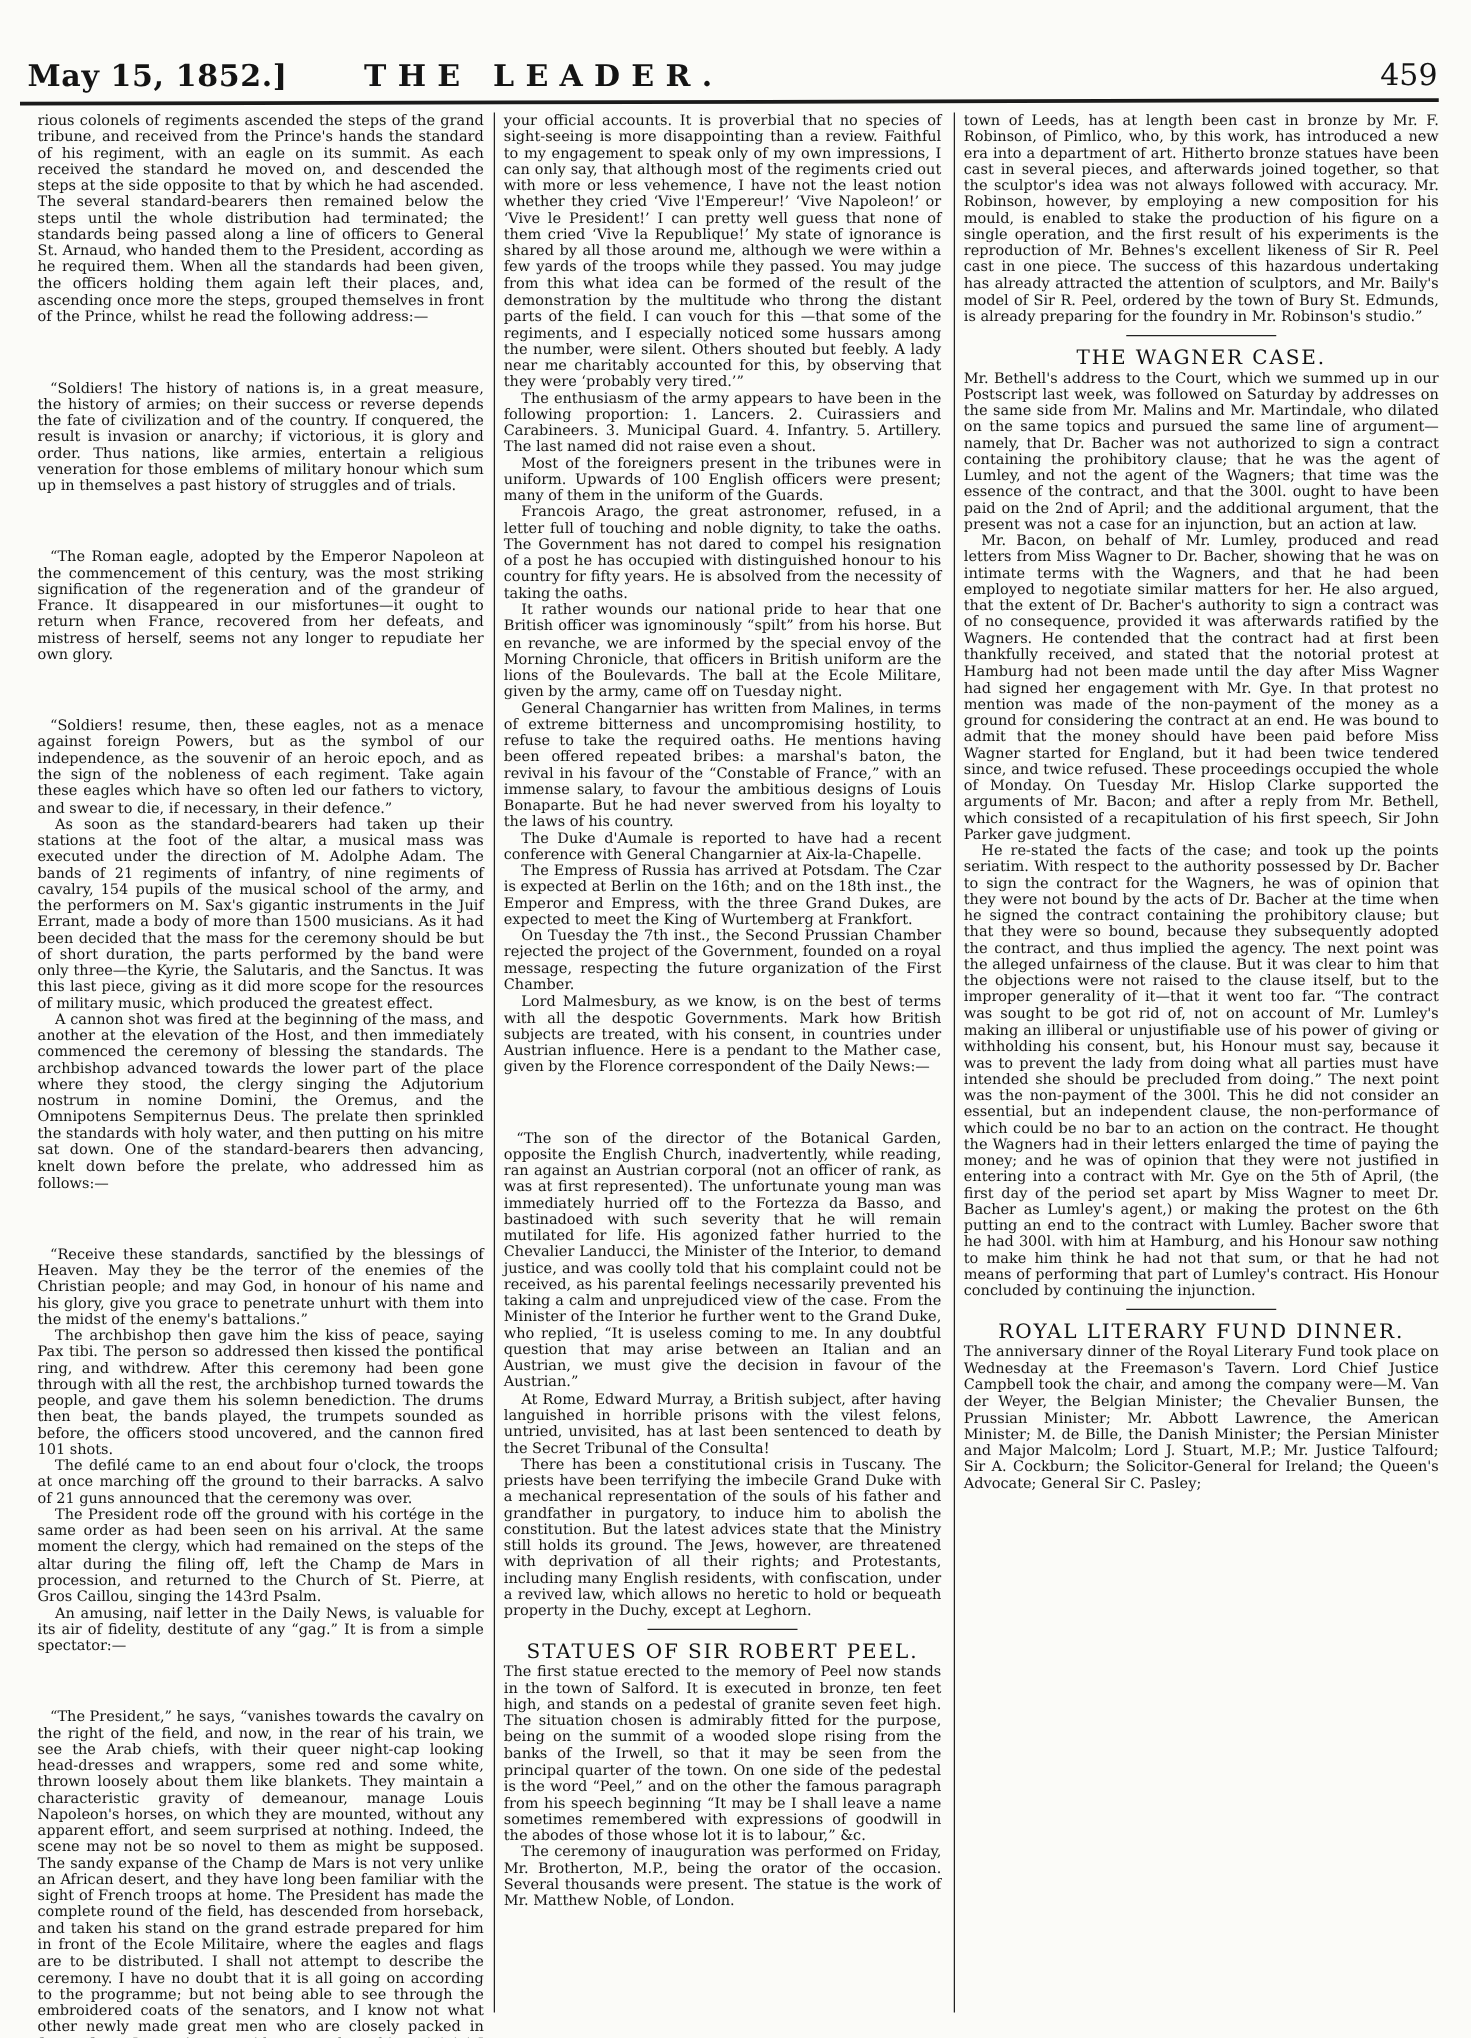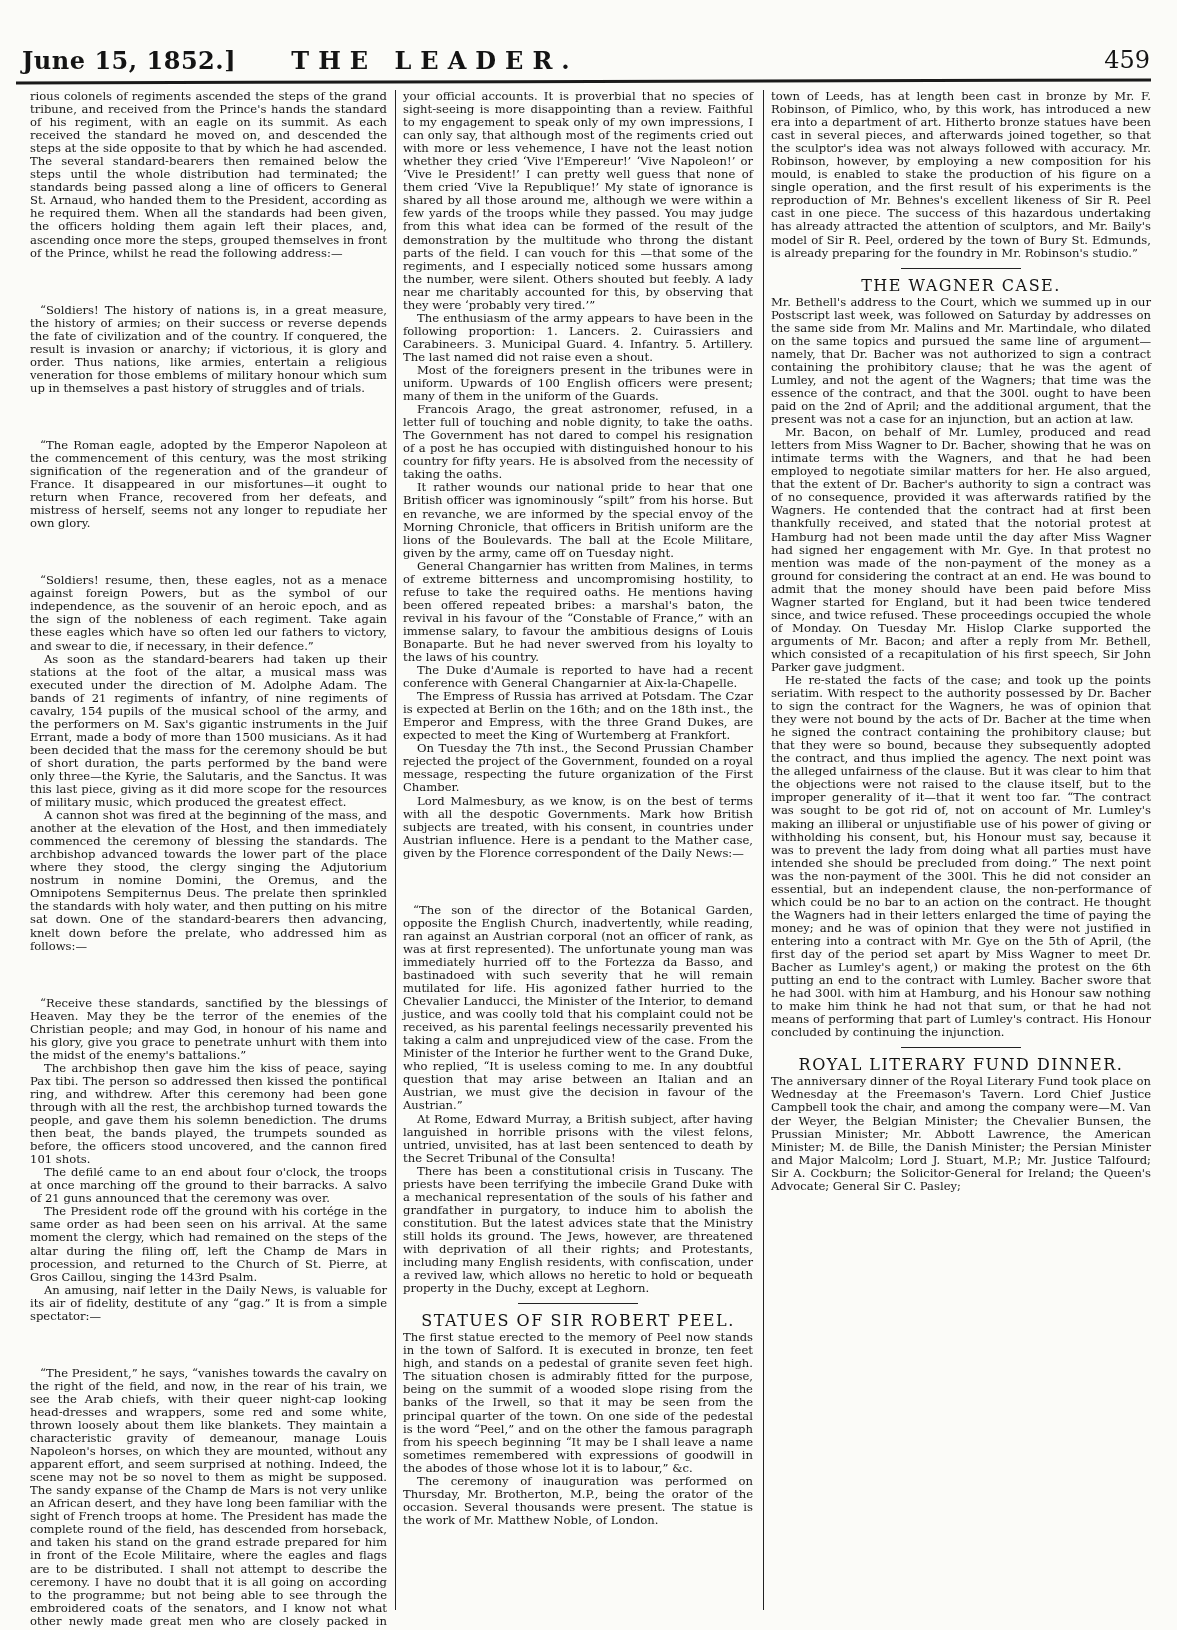--- a/index.html
+++ b/index.html
@@ -18,21 +18,21 @@
   .col p { margin: 0; text-indent: 14px; }
   .col p.noind { text-indent: 0; }
   .col p.quote { text-indent: 10px; margin-top: 44px; }
   .head { text-align: center; letter-spacing: 1.5px; font-size: 16px; margin: 10px 0 4px; }
   .sep { width: 120px; height: 1px; background: #222; margin: 8px auto 0; }
 </style>
 </head>
 <body>
 
 <div class="masthead">
-  <span class="mh-date">June 15, 1852.]</span>
+  <span class="mh-date">May 15, 1852.]</span>
   <span class="mh-title">THE LEADER.</span>
   <span class="mh-page">459</span>
 </div>
 <div class="mh-rule"></div>
 
 <div class="vrule" style="left:395px; top:90px; height:1520px;"></div>
 <div class="vrule" style="left:763px; top:90px; height:1520px;"></div>
 
 <div class="col c1">
   <p class="noind">rious colonels of regiments ascended the steps of the grand tribune, and received from the Prince's hands the standard of his regiment, with an eagle on its summit. As each received the standard he moved on, and descended the steps at the side opposite to that by which he had ascended. The several standard-bearers then remained below the steps until the whole distribution had terminated; the standards being passed along a line of officers to General St. Arnaud, who handed them to the President, according as he required them. When all the standards had been given, the officers holding them again left their places, and, ascending once more the steps, grouped themselves in front of the Prince, whilst he read the following address:—</p>
@@ -59,21 +59,21 @@
   <p>The Duke d'Aumale is reported to have had a recent conference with General Changarnier at Aix-la-Chapelle.</p>
   <p>The Empress of Russia has arrived at Potsdam. The Czar is expected at Berlin on the 16th; and on the 18th inst., the Emperor and Empress, with the three Grand Dukes, are expected to meet the King of Wurtemberg at Frankfort.</p>
   <p>On Tuesday the 7th inst., the Second Prussian Chamber rejected the project of the Government, founded on a royal message, respecting the future organization of the First Chamber.</p>
   <p>Lord Malmesbury, as we know, is on the best of terms with all the despotic Governments. Mark how British subjects are treated, with his consent, in countries under Austrian influence. Here is a pendant to the Mather case, given by the Florence correspondent of the Daily News:—</p>
   <p class="quote">“The son of the director of the Botanical Garden, opposite the English Church, inadvertently, while reading, ran against an Austrian corporal (not an officer of rank, as was at first represented). The unfortunate young man was immediately hurried off to the Fortezza da Basso, and bastinadoed with such severity that he will remain mutilated for life. His agonized father hurried to the Chevalier Landucci, the Minister of the Interior, to demand justice, and was coolly told that his complaint could not be received, as his parental feelings necessarily prevented his taking a calm and unprejudiced view of the case. From the Minister of the Interior he further went to the Grand Duke, who replied, “It is useless coming to me. In any doubtful question that may arise between an Italian and an Austrian, we must give the decision in favour of the Austrian.”</p>
   <p>At Rome, Edward Murray, a British subject, after having languished in horrible prisons with the vilest felons, untried, unvisited, has at last been sentenced to death by the Secret Tribunal of the Consulta!</p>
   <p>There has been a constitutional crisis in Tuscany. The priests have been terrifying the imbecile Grand Duke with a mechanical representation of the souls of his father and grandfather in purgatory, to induce him to abolish the constitution. But the latest advices state that the Ministry still holds its ground. The Jews, however, are threatened with deprivation of all their rights; and Protestants, including many English residents, with confiscation, under a revived law, which allows no heretic to hold or bequeath property in the Duchy, except at Leghorn.</p>
   <div class="sep"></div>
   <div class="head">STATUES OF SIR ROBERT PEEL.</div>
   <p class="noind">The first statue erected to the memory of Peel now stands in the town of Salford. It is executed in bronze, ten feet high, and stands on a pedestal of granite seven feet high. The situation chosen is admirably fitted for the purpose, being on the summit of a wooded slope rising from the banks of the Irwell, so that it may be seen from the principal quarter of the town. On one side of the pedestal is the word “Peel,” and on the other the famous paragraph from his speech beginning “It may be I shall leave a name sometimes remembered with expressions of goodwill in the abodes of those whose lot it is to labour,” &amp;c.</p>
-  <p>The ceremony of inauguration was performed on Thursday, Mr. Brotherton, M.P., being the orator of the occasion. Several thousands were present. The statue is the work of Mr. Matthew Noble, of London.</p>
+  <p>The ceremony of inauguration was performed on Friday, Mr. Brotherton, M.P., being the orator of the occasion. Several thousands were present. The statue is the work of Mr. Matthew Noble, of London.</p>
 </div>
 
 <div class="col c3">
   <p class="noind">town of Leeds, has at length been cast in bronze by Mr. F. Robinson, of Pimlico, who, by this work, has introduced a new era into a department of art. Hitherto bronze statues have been cast in several pieces, and afterwards joined together, so that the sculptor's idea was not always followed with accuracy. Mr. Robinson, however, by employing a new composition for his mould, is enabled to stake the production of his figure on a single operation, and the first result of his experiments is the reproduction of Mr. Behnes's excellent likeness of Sir R. Peel cast in one piece. The success of this hazardous undertaking has already attracted the attention of sculptors, and Mr. Baily's model of Sir R. Peel, ordered by the town of Bury St. Edmunds, is already preparing for the foundry in Mr. Robinson's studio.”</p>
   <div class="sep"></div>
   <div class="head">THE WAGNER CASE.</div>
   <p class="noind">Mr. Bethell's address to the Court, which we summed up in our Postscript last week, was followed on Saturday by addresses on the same side from Mr. Malins and Mr. Martindale, who dilated on the same topics and pursued the same line of argument—namely, that Dr. Bacher was not authorized to sign a contract containing the prohibitory clause; that he was the agent of Lumley, and not the agent of the Wagners; that time was the essence of the contract, and that the 300l. ought to have been paid on the 2nd of April; and the additional argument, that the present was not a case for an injunction, but an action at law.</p>
   <p>Mr. Bacon, on behalf of Mr. Lumley, produced and read letters from Miss Wagner to Dr. Bacher, showing that he was on intimate terms with the Wagners, and that he had been employed to negotiate similar matters for her. He also argued, that the extent of Dr. Bacher's authority to sign a contract was of no consequence, provided it was afterwards ratified by the Wagners. He contended that the contract had at first been thankfully received, and stated that the notorial protest at Hamburg had not been made until the day after Miss Wagner had signed her engagement with Mr. Gye. In that protest no mention was made of the non-payment of the money as a ground for considering the contract at an end. He was bound to admit that the money should have been paid before Miss Wagner started for England, but it had been twice tendered since, and twice refused. These proceedings occupied the whole of Monday. On Tuesday Mr. Hislop Clarke supported the arguments of Mr. Bacon; and after a reply from Mr. Bethell, which consisted of a recapitulation of his first speech, Sir John Parker gave judgment.</p>
   <p>He re-stated the facts of the case; and took up the points seriatim. With respect to the authority possessed by Dr. Bacher to sign the contract for the Wagners, he was of opinion that they were not bound by the acts of Dr. Bacher at the time when he signed the contract containing the prohibitory clause; but that they were so bound, because they subsequently adopted the contract, and thus implied the agency. The next point was the alleged unfairness of the clause. But it was clear to him that the objections were not raised to the clause itself, but to the improper generality of it—that it went too far. “The contract was sought to be got rid of, not on account of Mr. Lumley's making an illiberal or unjustifiable use of his power of giving or withholding his consent, but, his Honour must say, because it was to prevent the lady from doing what all parties must have intended she should be precluded from doing.” The next point was the non-payment of the 300l. This he did not consider an essential, but an independent clause, the non-performance of which could be no bar to an action on the contract. He thought the Wagners had in their letters enlarged the time of paying the money; and he was of opinion that they were not justified in entering into a contract with Mr. Gye on the 5th of April, (the first day of the period set apart by Miss Wagner to meet Dr. Bacher as Lumley's agent,) or making the protest on the 6th putting an end to the contract with Lumley. Bacher swore that he had 300l. with him at Hamburg, and his Honour saw nothing to make him think he had not that sum, or that he had not means of performing that part of Lumley's contract. His Honour concluded by continuing the injunction.</p>
   <div class="sep"></div>

